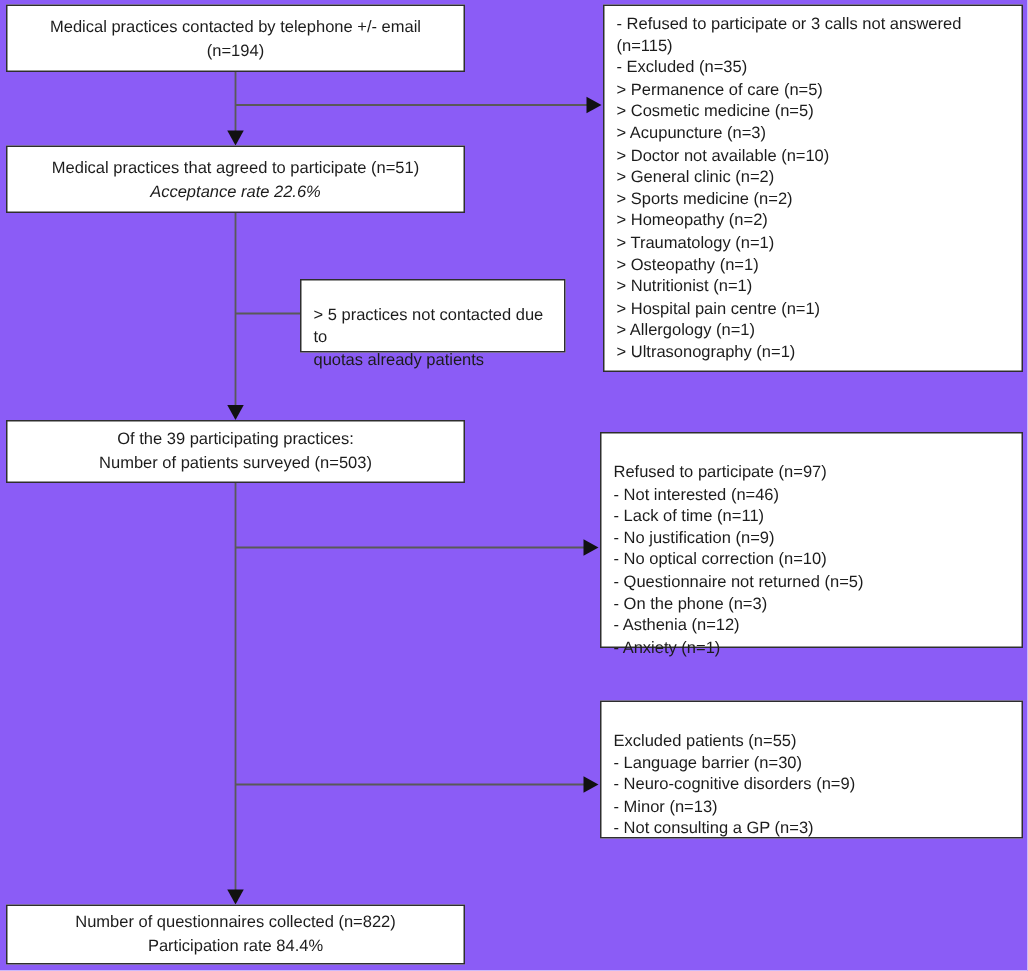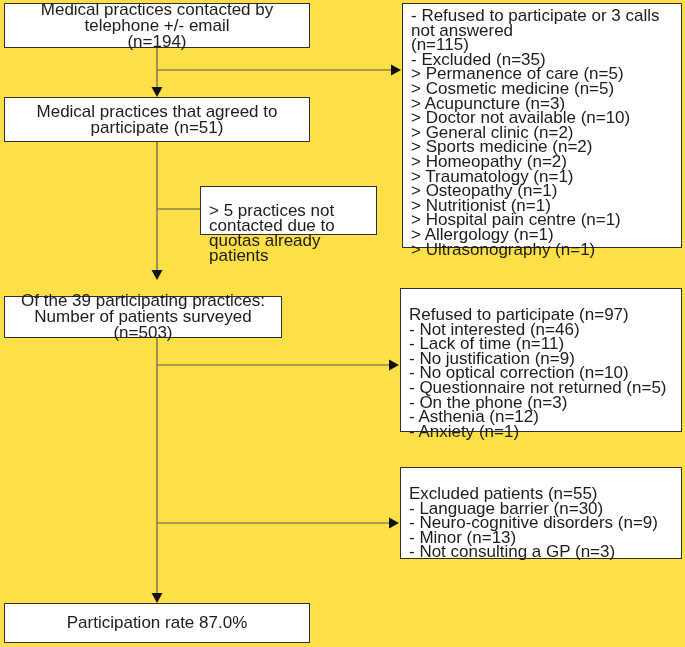--- a/index.html
+++ b/index.html
@@ -1,23 +1,23 @@
 <!DOCTYPE html>
 <html><head>
 <meta charset="utf-8">
 <style>
   html, body { margin: 0; padding: 0; background: #ffffff; }
   .canvas {
     position: relative;
     width: 685px;
     height: 647px;
-    background: #fde047;
+    background: #8b5cf6;
     font-family: "Liberation Sans", "DejaVu Sans", sans-serif;
     color: #1c1c1c;
-    font-size: 17px;
+    font-size: 11px;
   }
   .box {
     position: absolute;
     background: #ffffff;
     border: 1px solid #2e2e2e;
     box-sizing: border-box;
   }
   .center-box {
     display: flex;
     flex-direction: column;
@@ -89,28 +89,29 @@
     <div>&gt; Traumatology (n=1)</div>
     <div>&gt; Osteopathy (n=1)</div>
     <div>&gt; Nutritionist (n=1)</div>
     <div>&gt; Hospital pain centre (n=1)</div>
     <div>&gt; Allergology (n=1)</div>
     <div>&gt; Ultrasonography (n=1)</div>
   </div>
 
   <div class="box center-box" style="left:4px; top:97px; width:306px; height:45px;">
     <div>Medical practices that agreed to participate (n=51)</div>
+    <div class="italic">Acceptance rate 22.6%</div>
   </div>
 
   <div class="box list-box" style="left:200px; top:186px; width:177px; height:49px; padding-top:16px; line-height:15px;">
     <div>&gt; 5 practices not contacted due to</div>
     <div>quotas already patients</div>
   </div>
 
-  <div class="box center-box" style="left:4px; top:280px; width:278px; height:42px;margin-top:16px;">
+  <div class="box center-box" style="left:4px; top:280px; width:306px; height:42px;">
     <div>Of the 39 participating practices:</div>
     <div>Number of patients surveyed (n=503)</div>
   </div>
 
   <div class="box list-box" style="left:400px; top:288px; width:282px; height:144px; padding-top:19px;">
     <div>Refused to participate (n=97)</div>
     <div>- Not interested (n=46)</div>
     <div>- Lack of time (n=11)</div>
     <div>- No justification (n=9)</div>
     <div>- No optical correction (n=10)</div>
@@ -122,16 +123,17 @@
 
   <div class="box list-box" style="left:400px; top:467px; width:282px; height:92px; padding-top:19px;">
     <div>Excluded patients (n=55)</div>
     <div>- Language barrier (n=30)</div>
     <div>- Neuro-cognitive disorders (n=9)</div>
     <div>- Minor (n=13)</div>
     <div>- Not consulting a GP (n=3)</div>
   </div>
 
   <div class="box center-box" style="left:4px; top:603px; width:306px; height:40px;">
-    <div>Participation rate 87.0%</div>
+    <div>Number of questionnaires collected (n=822)</div>
+    <div>Participation rate 84.4%</div>
   </div>
 
 </div>
 
 </body></html>

